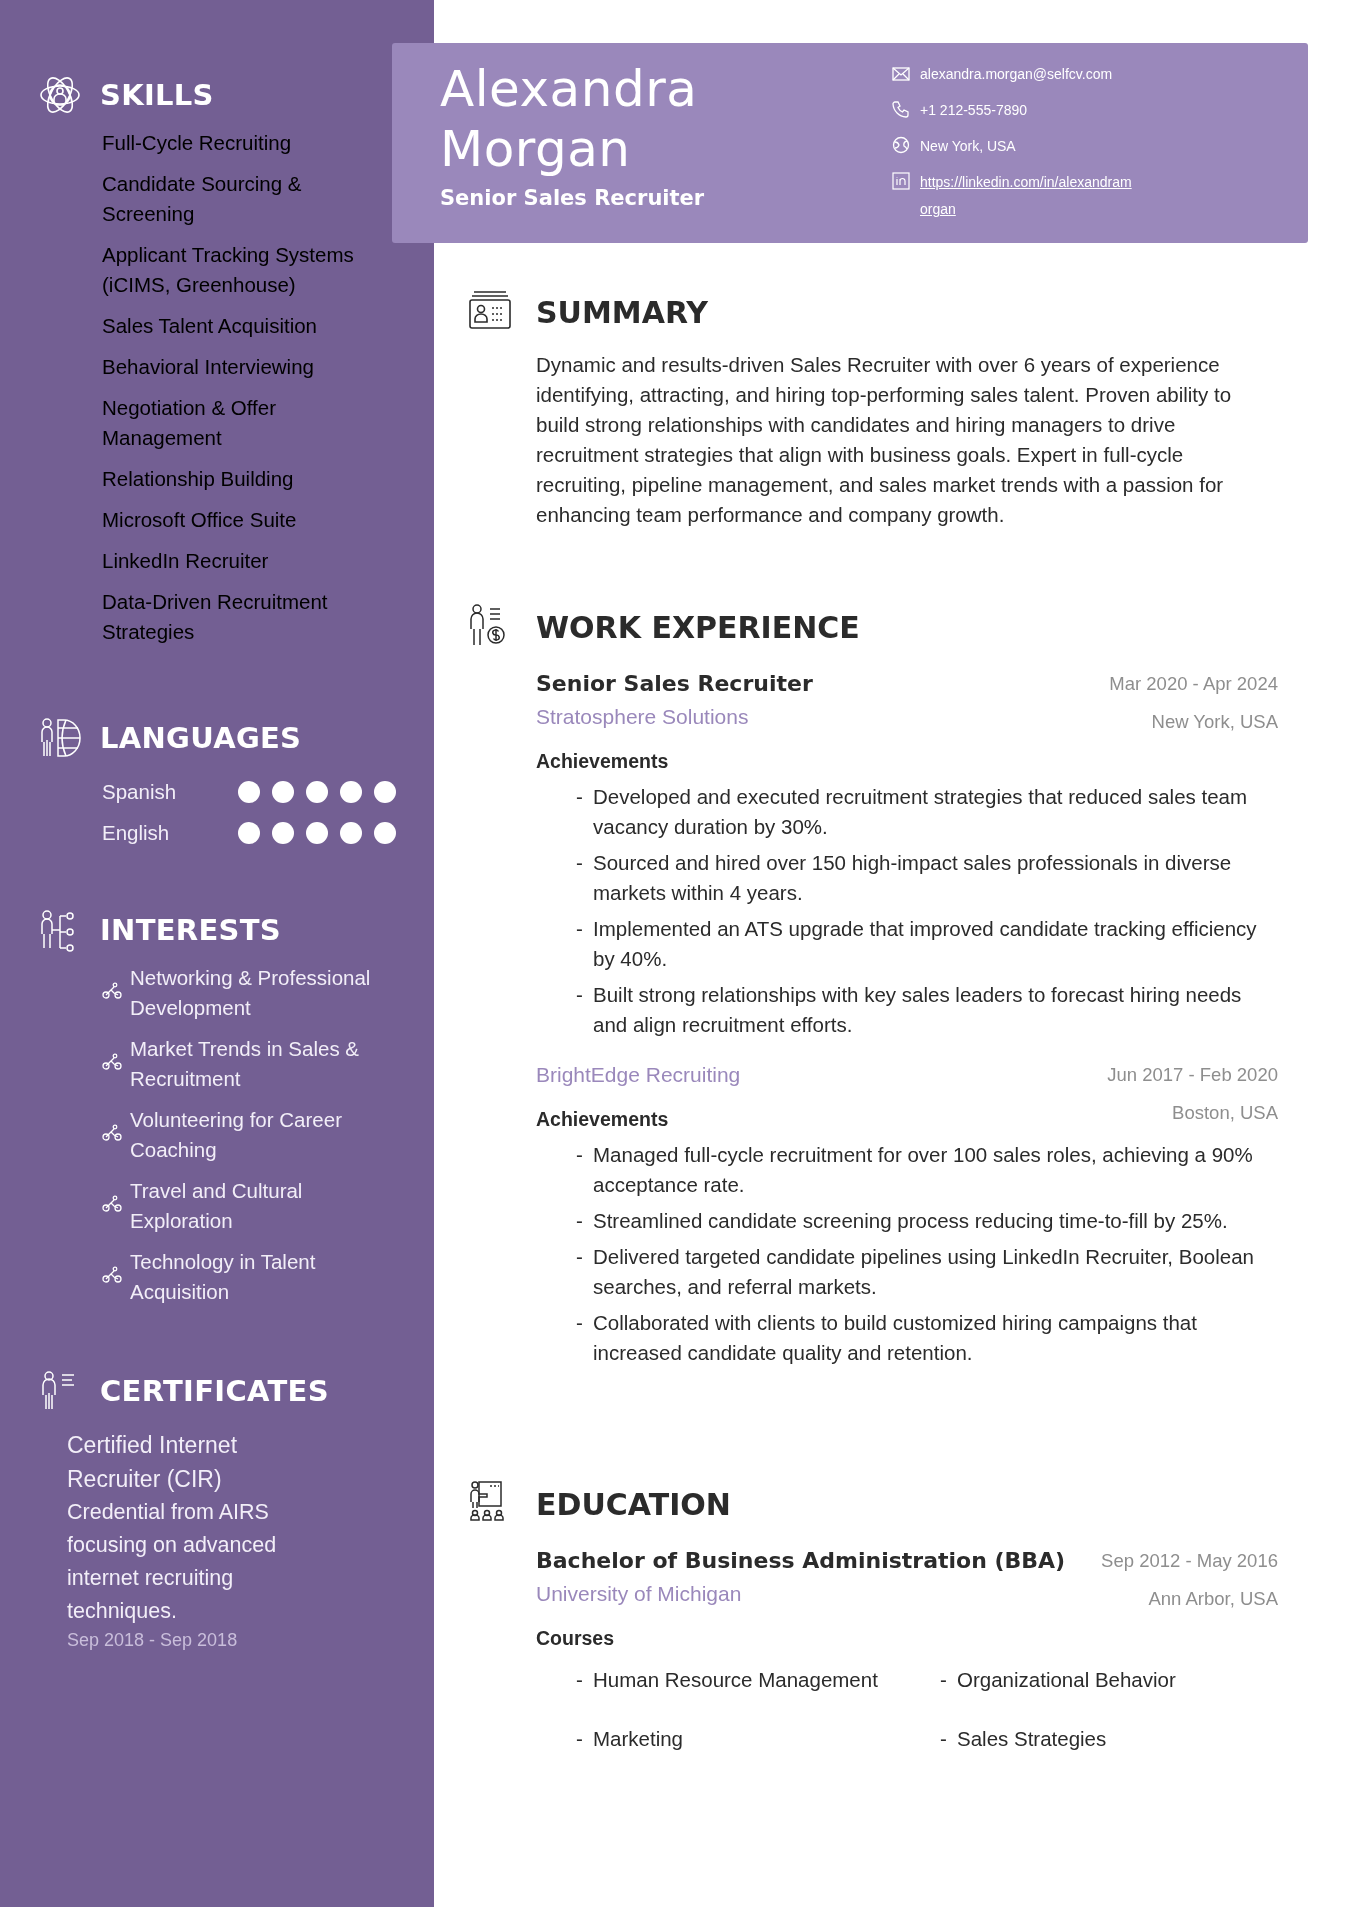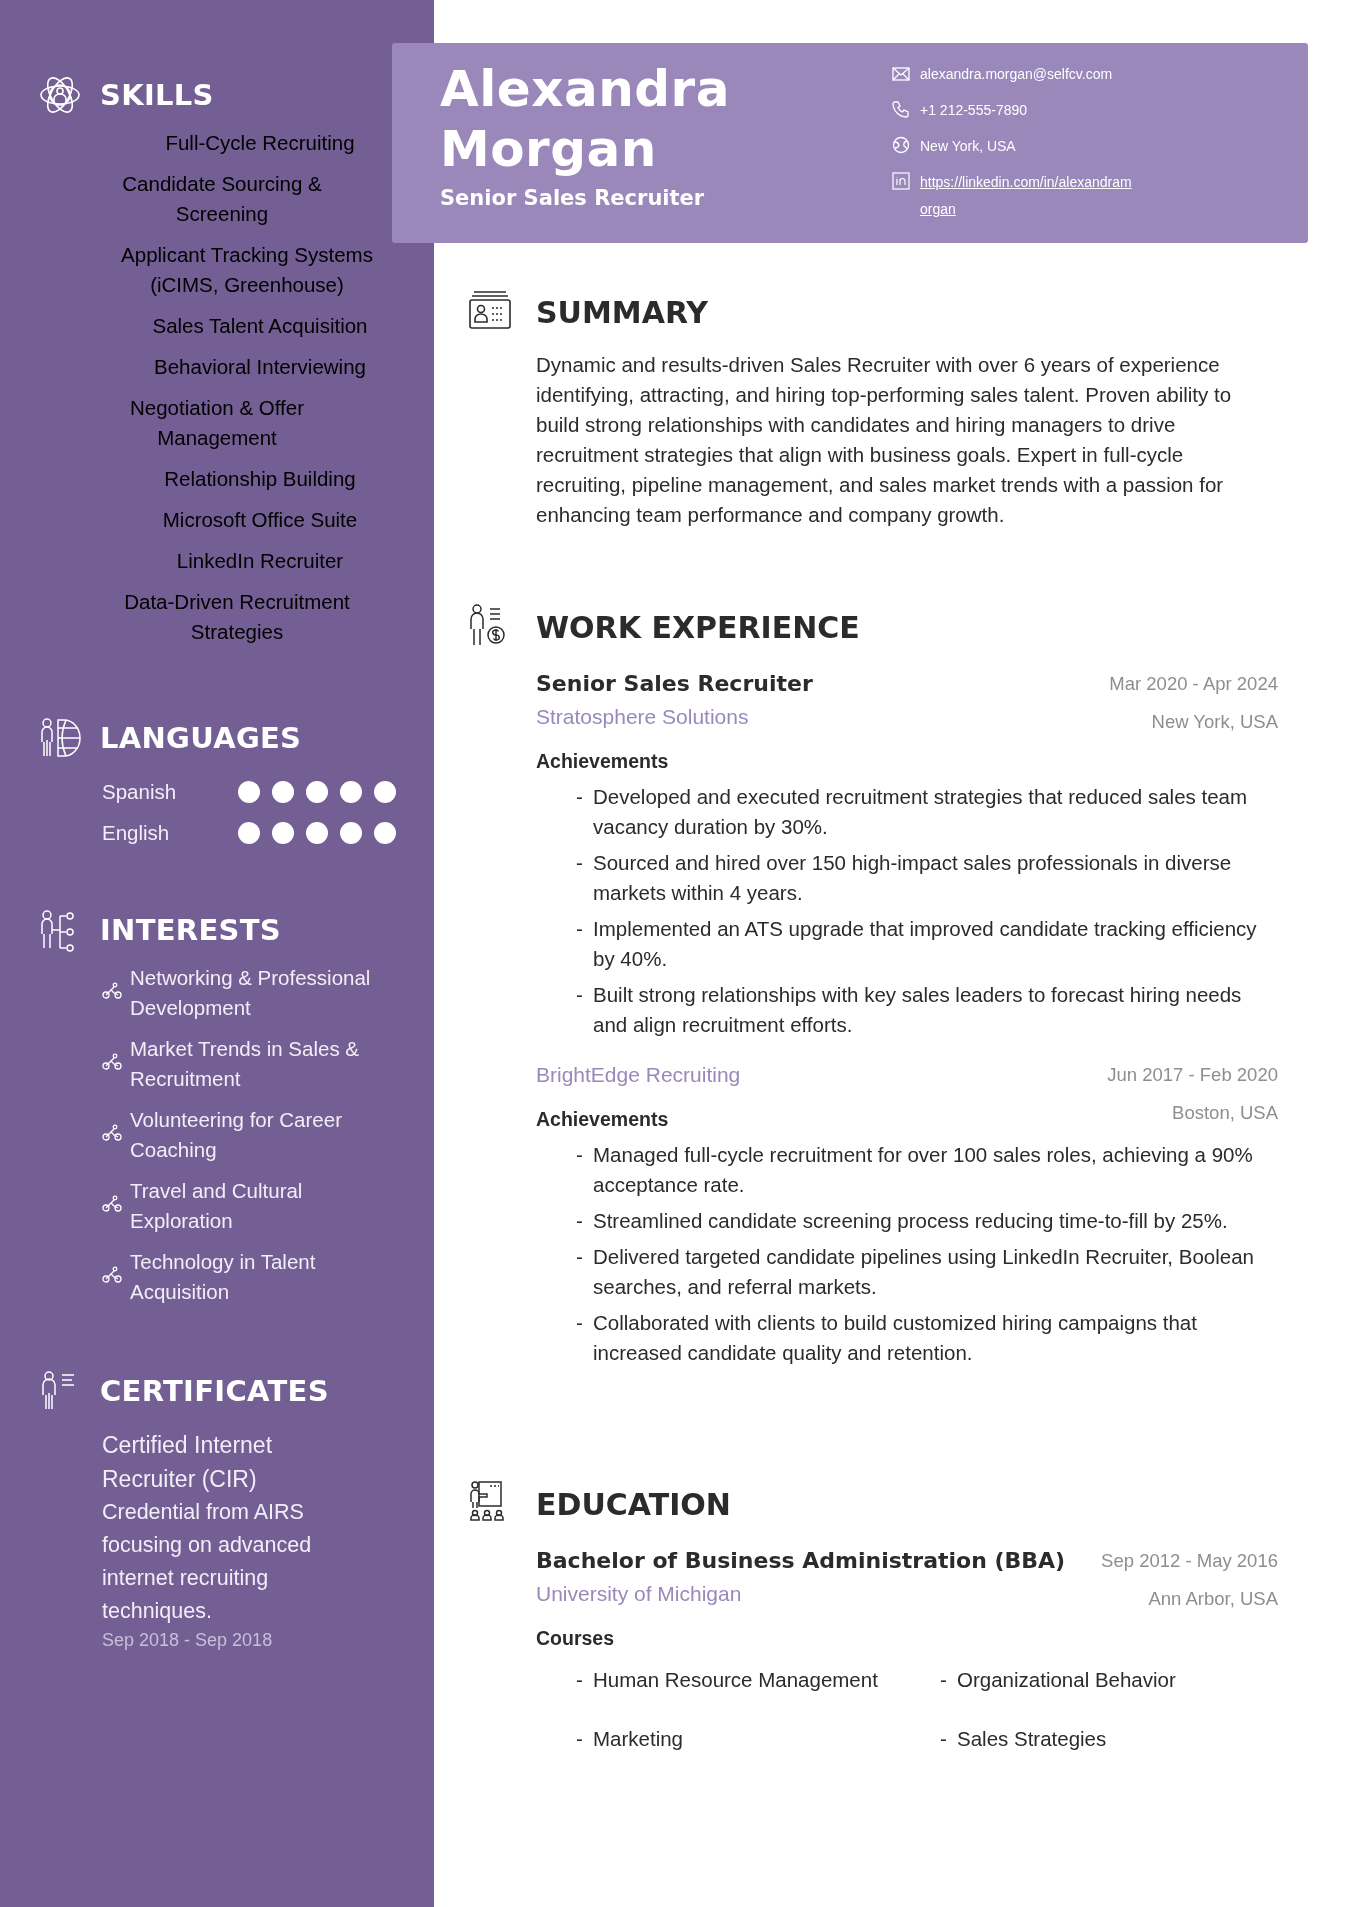--- a/index.html
+++ b/index.html
@@ -16,27 +16,27 @@
 
   .lang-row { display: flex; align-items: center; margin-left: 64px; height: 41px; }
   .lang-row .name { width: 136px; font-size: 20.5px; color: #f2eef8; }
   .dots { display: flex; gap: 12px; }
   .dot { width: 22px; height: 22px; border-radius: 50%; background: #fff; }
 
   .int-item { display: flex; align-items: center; margin-left: 64px; margin-bottom: 11px; }
   .int-item .bike { width: 22px; margin-right: 6px; flex: none; }
   .int-item .txt { font-size: 20.5px; line-height: 30px; color: #f2eef8; width: 270px; }
 
-  .cert { margin-left: 64px; margin-top: 14px; width: 250px; }
+  .cert { margin-left: 29px; margin-top: 14px; width: 250px; }
   .cert .name { font-size: 23px; line-height: 34px; color: #f2eef8; }
   .cert .desc { font-size: 21.5px; line-height: 33px; color: #f2eef8; }
   .cert .date { font-size: 18px; color: #c9bedb; margin-top: 2px; }
 
   .header-box { position: absolute; left: 392px; top: 43px; width: 916px; height: 200px; background: #9A88BB; border-radius: 3px; }
-  .hname { position: absolute; left: 48px; top: 16px; font-family: "DejaVu Sans", sans-serif; font-weight: bold; font-size: 50px; line-height: 60px; color: #fff; letter-spacing: 0.5px; }
+  .hname { position: absolute; left: 48px; top: 16px; font-family: "DejaVu Sans", sans-serif; font-weight: normal; font-size: 50px; line-height: 60px; color: #fff; letter-spacing: 0.5px; }
   .hrole { position: absolute; left: 48px; top: 143px; font-family: "DejaVu Sans", sans-serif; font-weight: bold; font-size: 21px; color: #fff; }
   .contacts { position: absolute; left: 500px; top: 18px; width: 400px; }
   .c-row { display: flex; align-items: flex-start; font-size: 14px; color: #fff; line-height: 27px; margin-bottom: 9px; }
   .c-row .ci { width: 20px; height: 20px; margin-right: 8px; margin-top: 3px; flex: none; }
   .c-row a { color: #fff; text-decoration: underline; }
 
   .main { position: absolute; left: 468px; width: 810px; }
   .sec-head { display: flex; align-items: center; height: 48px; }
   .sec-head .ico { width: 48px; height: 48px; margin-right: 20px; }
   .sec-head .title { font-family: "DejaVu Sans", sans-serif; font-weight: bold; font-size: 30px; color: #2b2b2b; }
@@ -55,21 +55,21 @@
   .bullet .t { width: 685px; }
 
   .courses { display: grid; grid-template-columns: 364px 340px; margin-left: 40px; margin-top: 12px; row-gap: 23px; }
   .course { font-size: 20.5px; line-height: 30px; color: #2b2b2b; }
 </style>
 </head>
 <body>
 
 <aside class="sidebar">
 
-  <section class="side-sec" style="top:72px;text-align:center;">
+  <section class="side-sec" style="top:72px;">
     <div class="side-head">
       <span class="ico">
         <svg width="42" height="42" viewBox="0 0 42 42" fill="none" stroke="#fff" stroke-width="1.6">
           <ellipse cx="21" cy="21" rx="19" ry="9"></ellipse>
           <ellipse cx="21" cy="21" rx="19" ry="9" transform="rotate(60 21 21)"></ellipse>
           <ellipse cx="21" cy="21" rx="19" ry="9" transform="rotate(120 21 21)"></ellipse>
           <circle cx="21" cy="21" r="10"></circle>
           <circle cx="21" cy="17" r="3"></circle>
           <path d="M15 29 v-4 a6 5 0 0 1 12 0 v4"></path>
         </svg>

